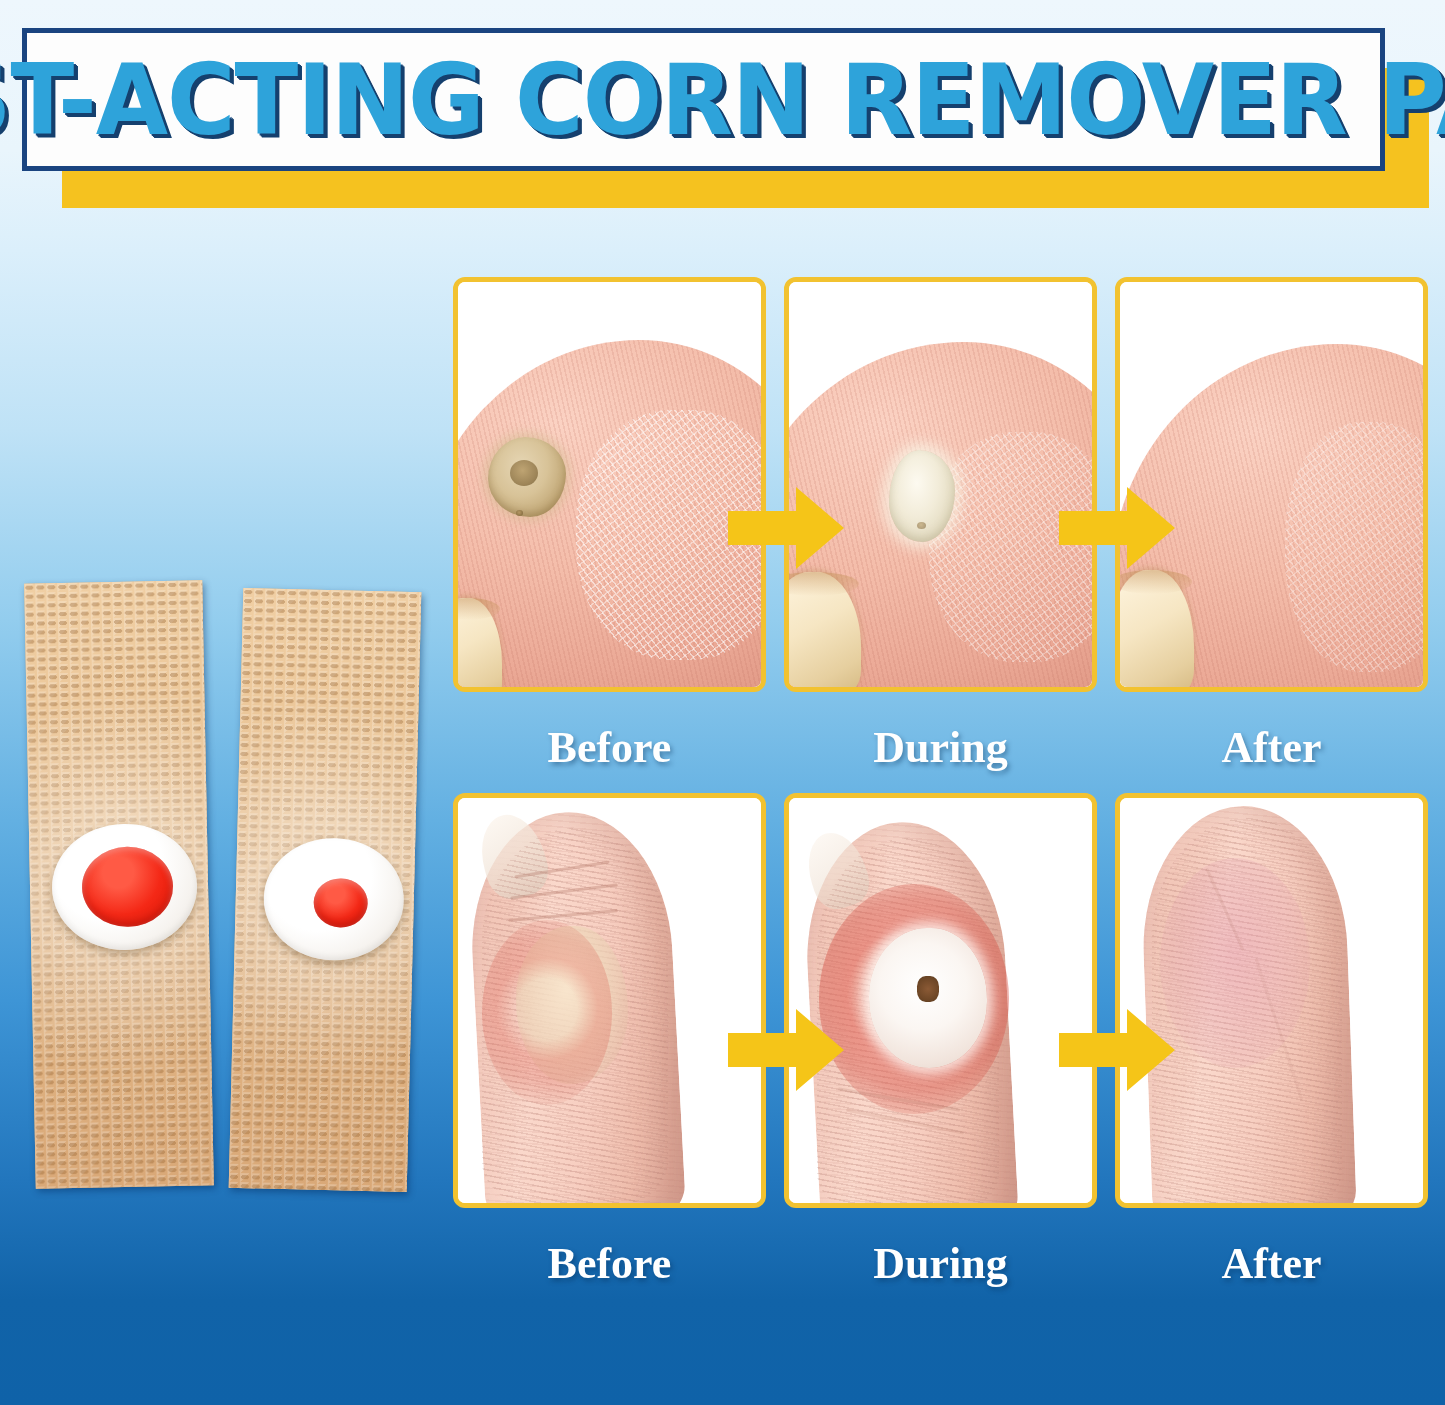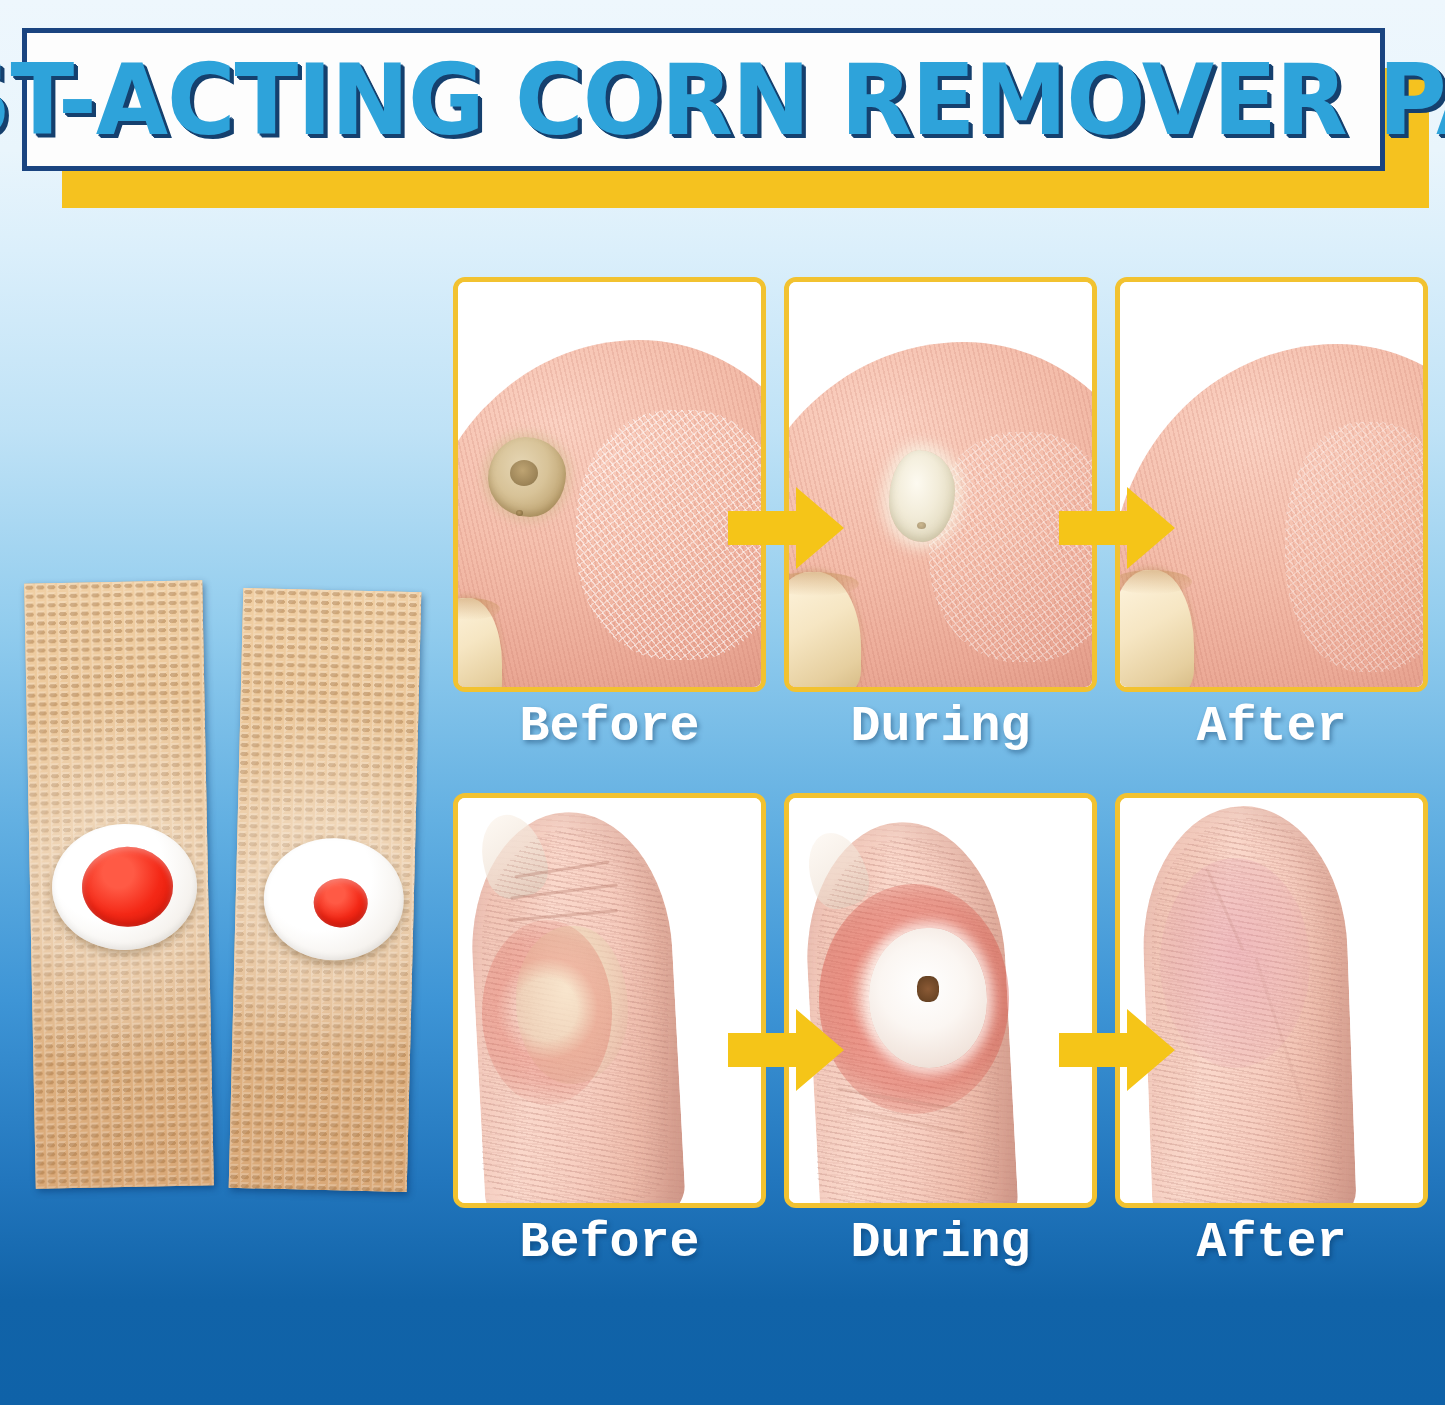--- a/index.html
+++ b/index.html
@@ -111,25 +111,25 @@
     background:#ffffff;
     overflow:hidden;
   }
   .panel.p1{ left:0; }
   .panel.p2{ left:331px; }
   .panel.p3{ left:662px; }
 
   .caption{
     position:absolute;
     width:313px;
-    top:425px;
+    top:449px;
     text-align:center;
-    font-family:Liberation Mono, monospace;
+    font-family:Liberation Serif, serif;
     font-weight:bold;
-    font-size:50px;
+    font-size:44px;
     line-height:1;
     color:#ffffff;
     text-shadow:2px 3px 5px rgba(0,40,80,.40);
     letter-spacing:0px;
   }
   .caption.c1{ left:0; }
   .caption.c2{ left:331px; }
   .caption.c3{ left:662px; }
 
   

